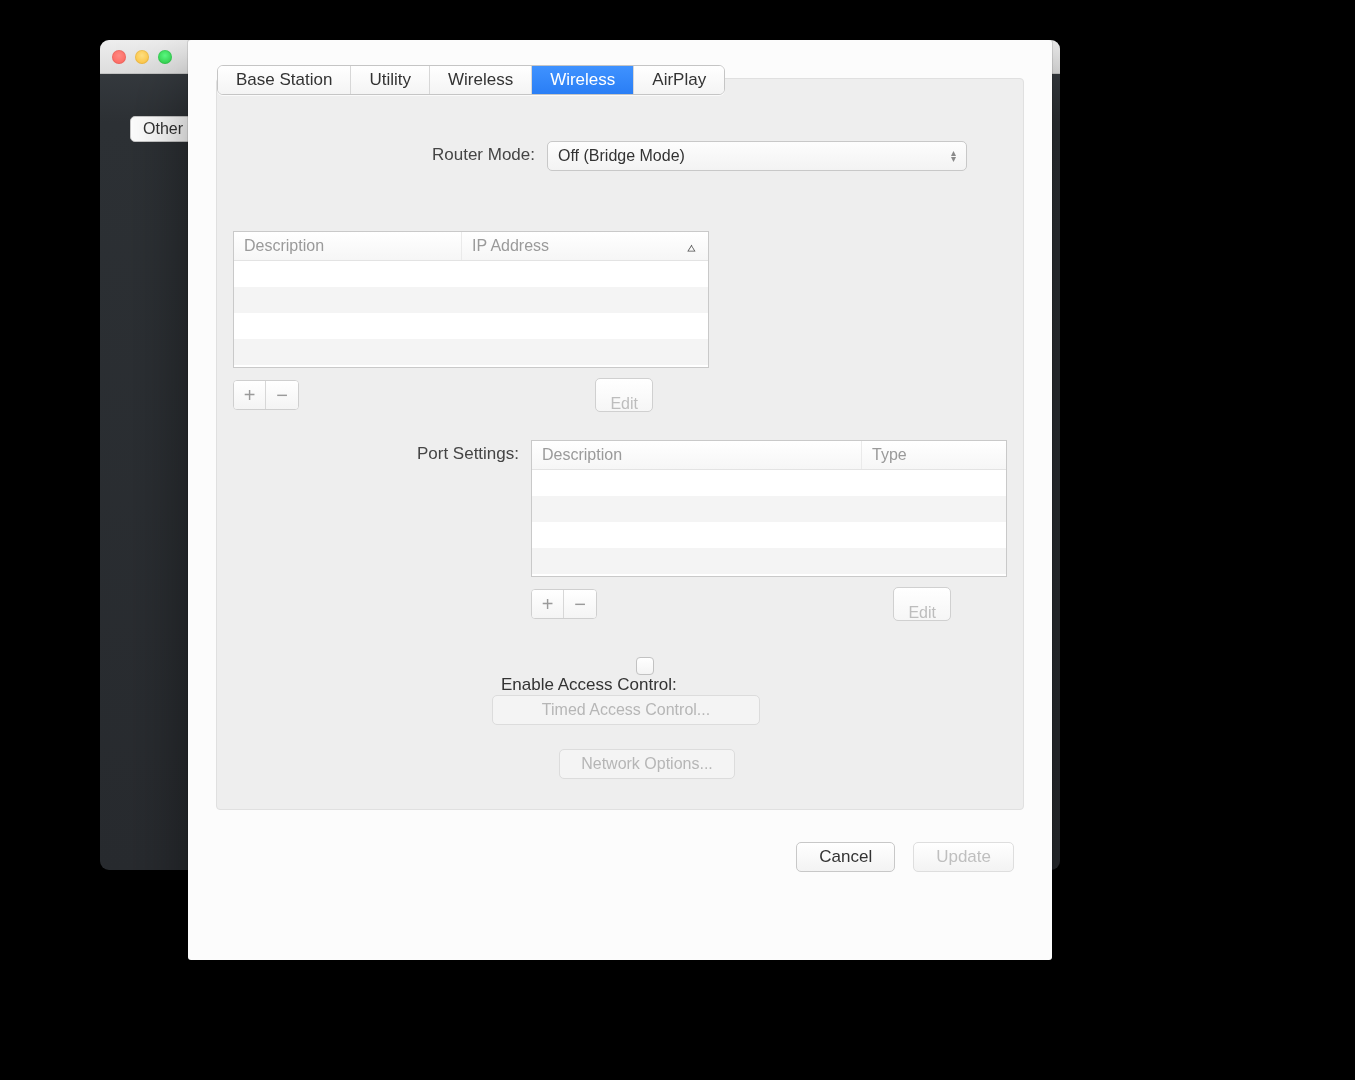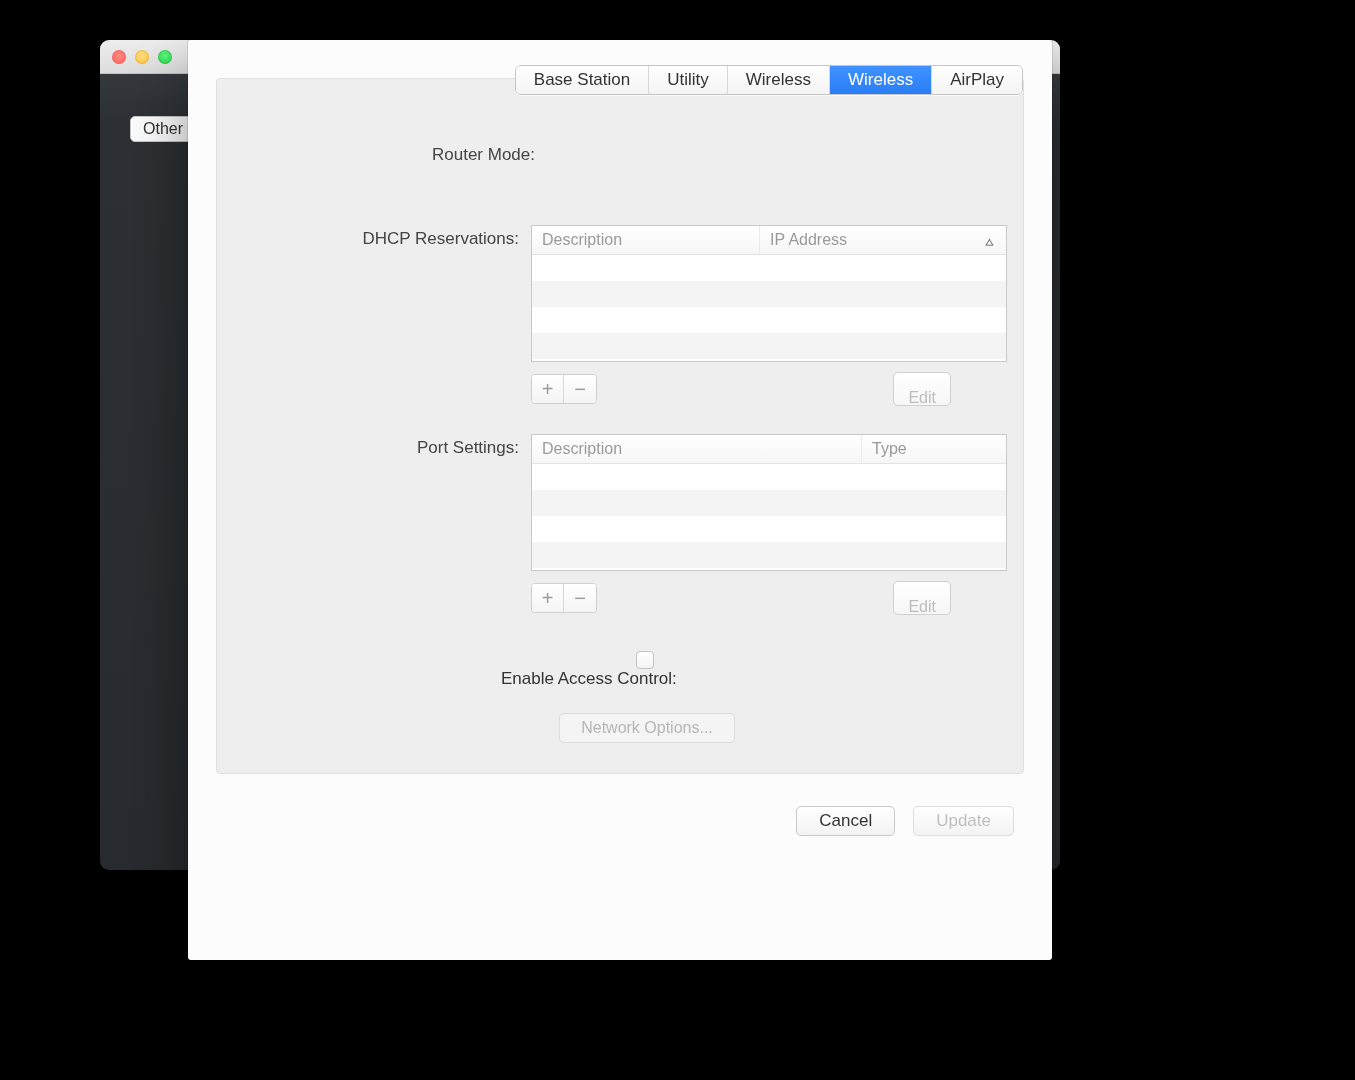--- a/index.html
+++ b/index.html
@@ -77,21 +77,21 @@
     background: #eeeeee;
     border: 1px solid #e0e0e0;
     border-radius: 4px;
     padding-top: 0;
     padding-bottom: 30px;
     flex: 0 0 auto;
     position: relative;
   }
   .seg-tabs {
     display: flex;
-    justify-content: flex-end;
+    justify-content: flex-start;
     margin-top: -14px;
     margin-bottom: 46px;
   }
   .seg {
     display: flex;
     border: 1px solid #c5c5c5;
     border-radius: 6px;
     overflow: hidden;
     background: #fff;
     box-shadow: 0 1px 0 rgba(255,255,255,.7);
@@ -276,26 +276,34 @@
         <button>Base Station</button>
         <button>Utility</button>
         <button>Wireless</button>
         <button class="active">Wireless</button>
         <button>AirPlay</button>
       </div>
     </div>
 
     <div class="form-row">
       <div class="label">Router Mode:</div>
+      <div class="ctrl">
+        <div class="popup">
+          <span>Off (Bridge Mode)</span>
+          <span class="stepper-arr">
+            <span>▴</span>
+              <span>▾</span>
+          </span>
+        </div>
+      </div>
     </div>
 
     <div style="height:34px"></div>
 
     <div class="form-row" style="margin-bottom:0">
-      <div class="label">DHCP Reservations:</div>
       <div class="ctrl">
         <div class="list-box">
           <div class="list-header">
             <div class="col" style="width:228px">Description</div>
             <div class="col">
               <span>IP Address</span>
               <span class="sort-caret">ㅿ</span>
             </div>
           </div>
           <div class="list-body">
@@ -340,20 +348,21 @@
           <button class="mini-btn">Edit</button>
         </div>
       </div>
     </div>
 
     <div style="height:26px"></div>
 
     <div class="ac-row">
       <span class="chk"></span>
       <span style="width:238px">Enable Access Control:</span>
+      <button class="disabled-btn" style="width:268px">Timed Access Control...</button>
     </div>
 
     <div class="netopts">
       <button class="disabled-btn" style="width:176px">Network Options...</button>
     </div>
 
   </div>
 
   <div class="footer">
     <button class="push-btn">Cancel</button>

